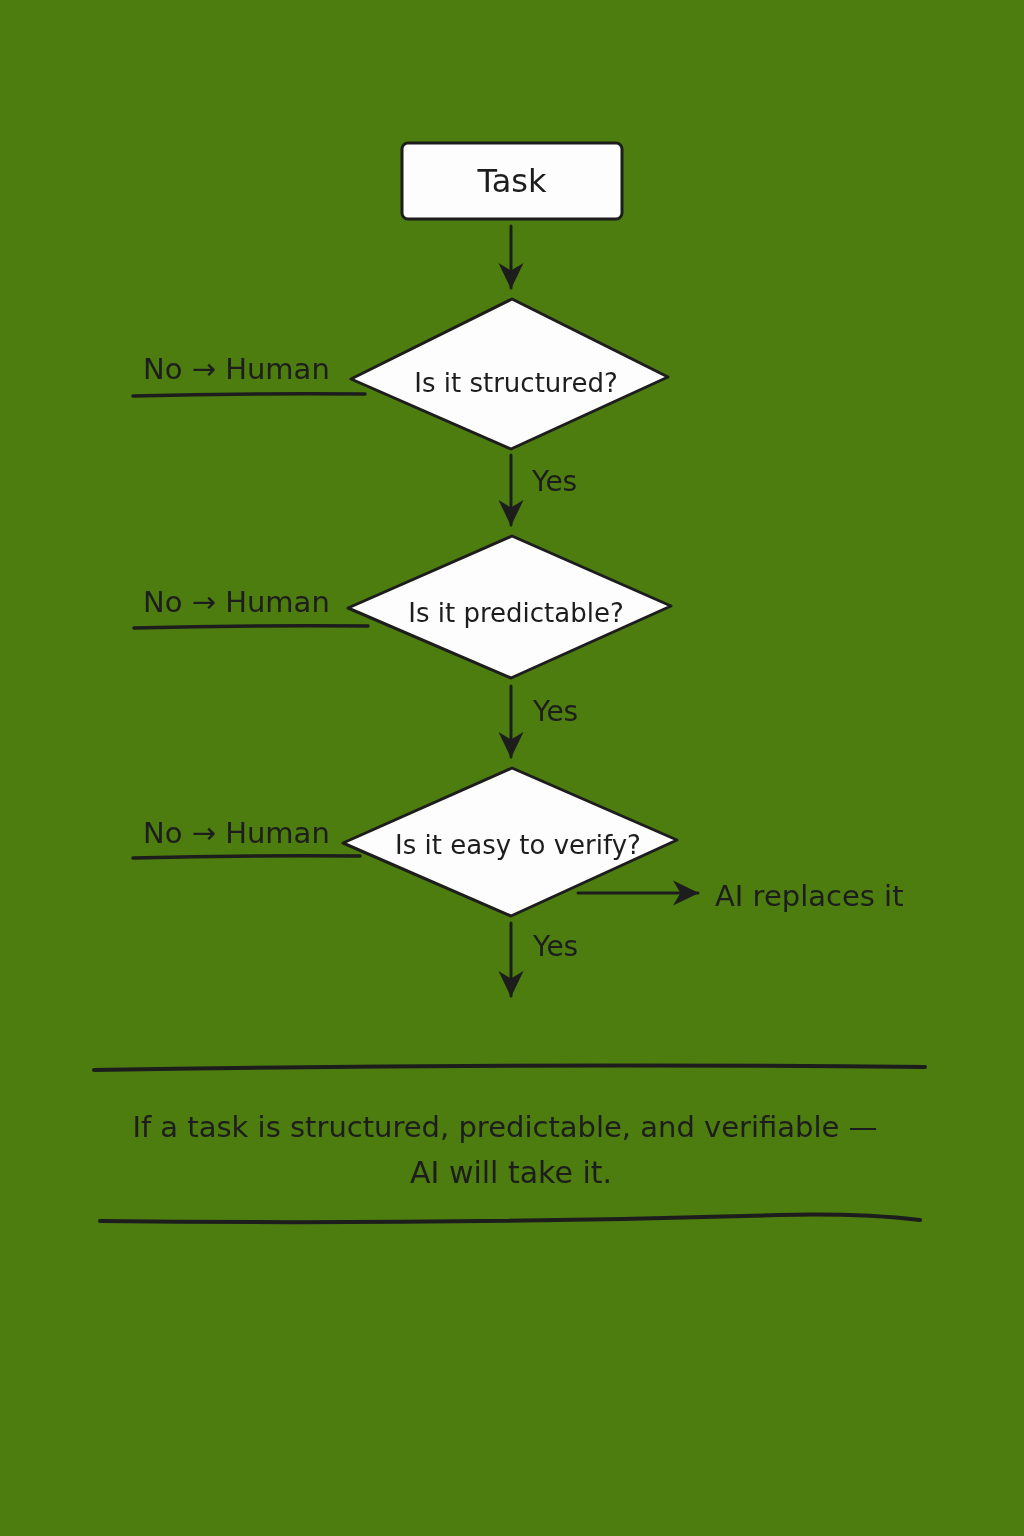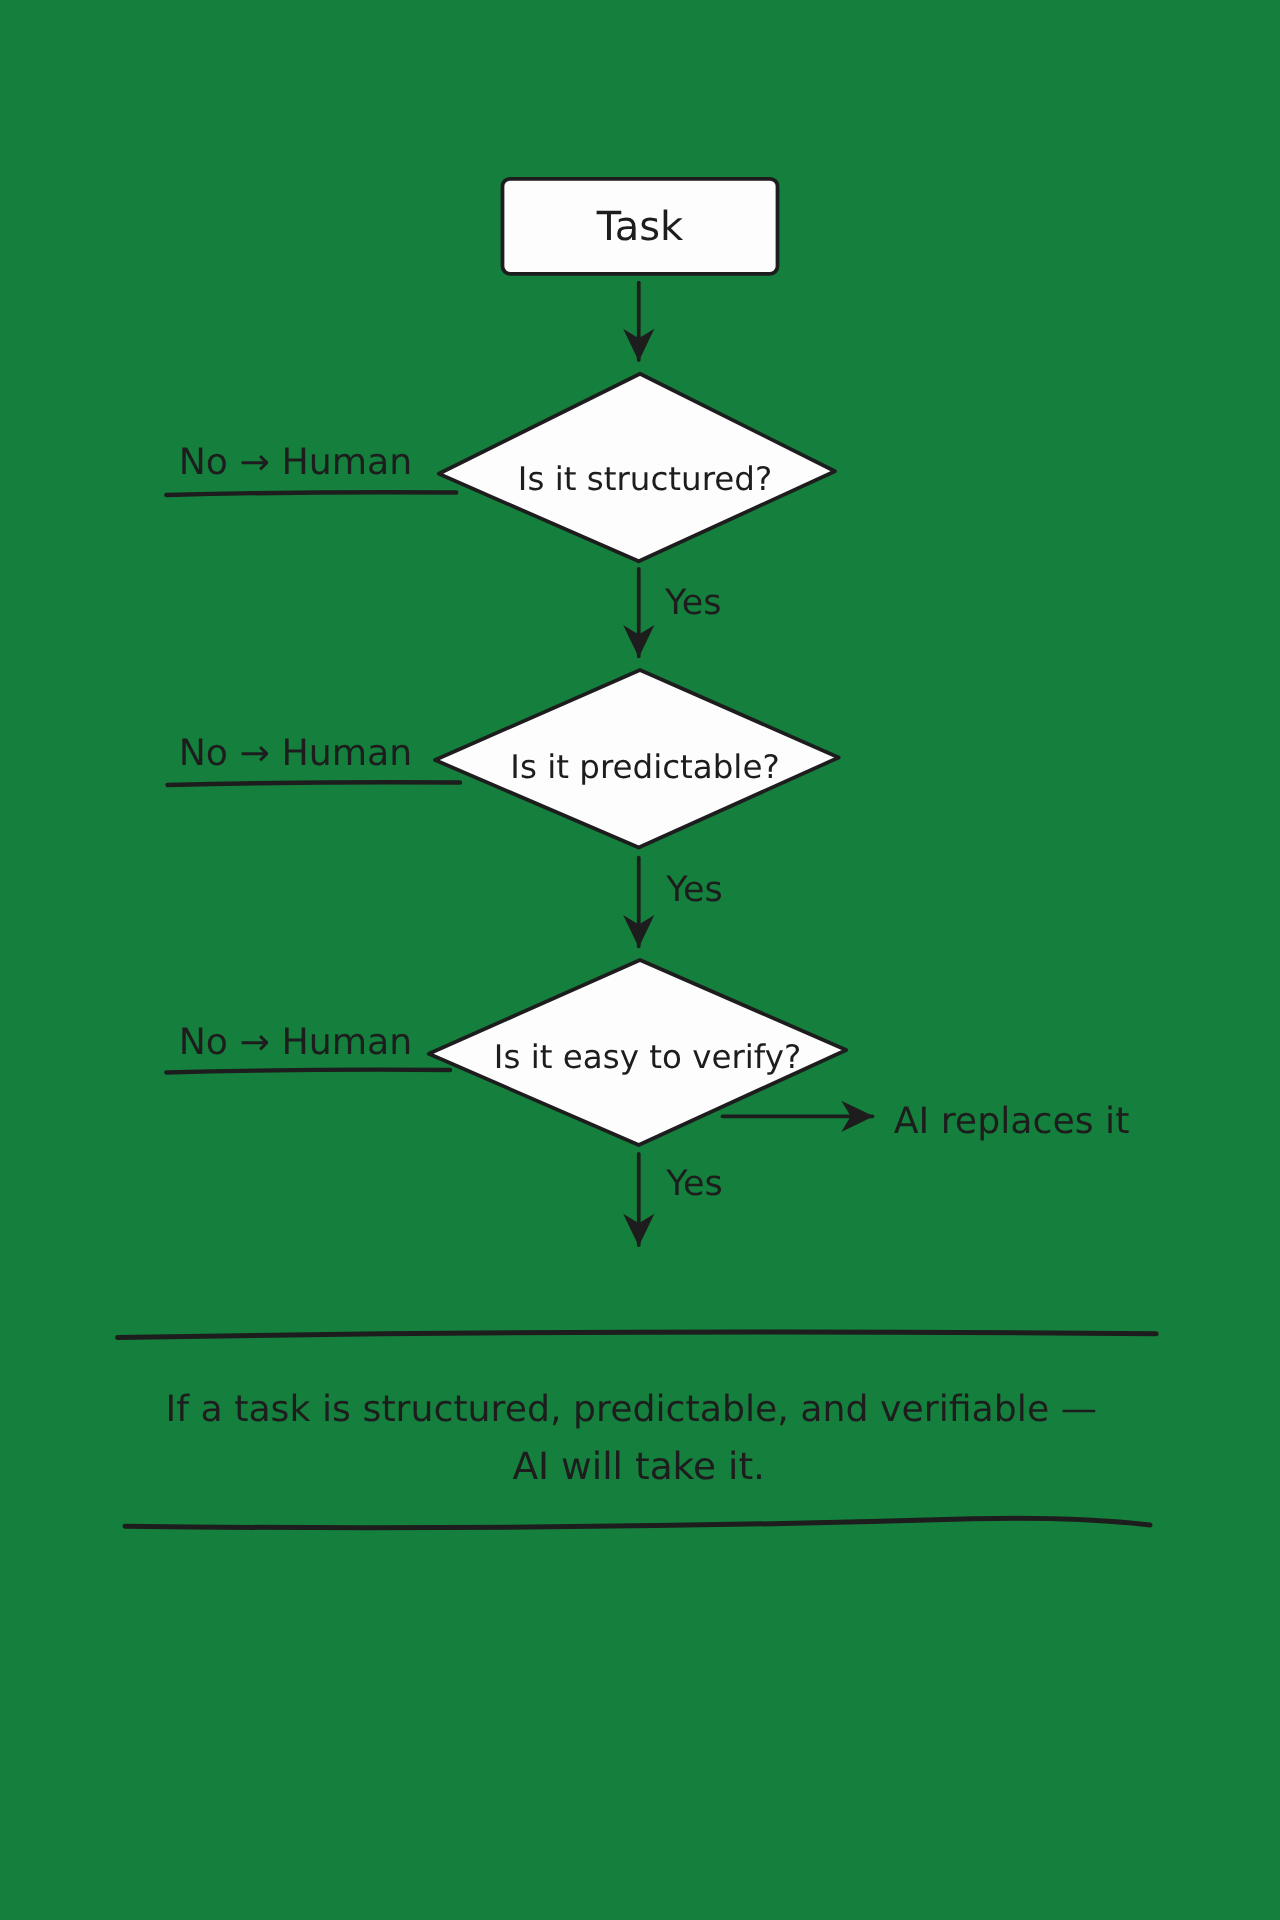--- a/index.html
+++ b/index.html
@@ -4,21 +4,21 @@
 <style>
   html, body {
     margin: 0;
     padding: 0;
     background: #fbfbfb;
   }
   .canvas {
     position: relative;
     width: 1024px;
     height: 1536px;
-    background: #15803d;
+    background: #4d7c0f;
     overflow: hidden;
   }
   svg { display: block; }
   .ink-stroke {
     stroke: #1d1d1d;
     stroke-width: 3;
     fill: none;
     stroke-linecap: round;
     stroke-linejoin: round;
   }

